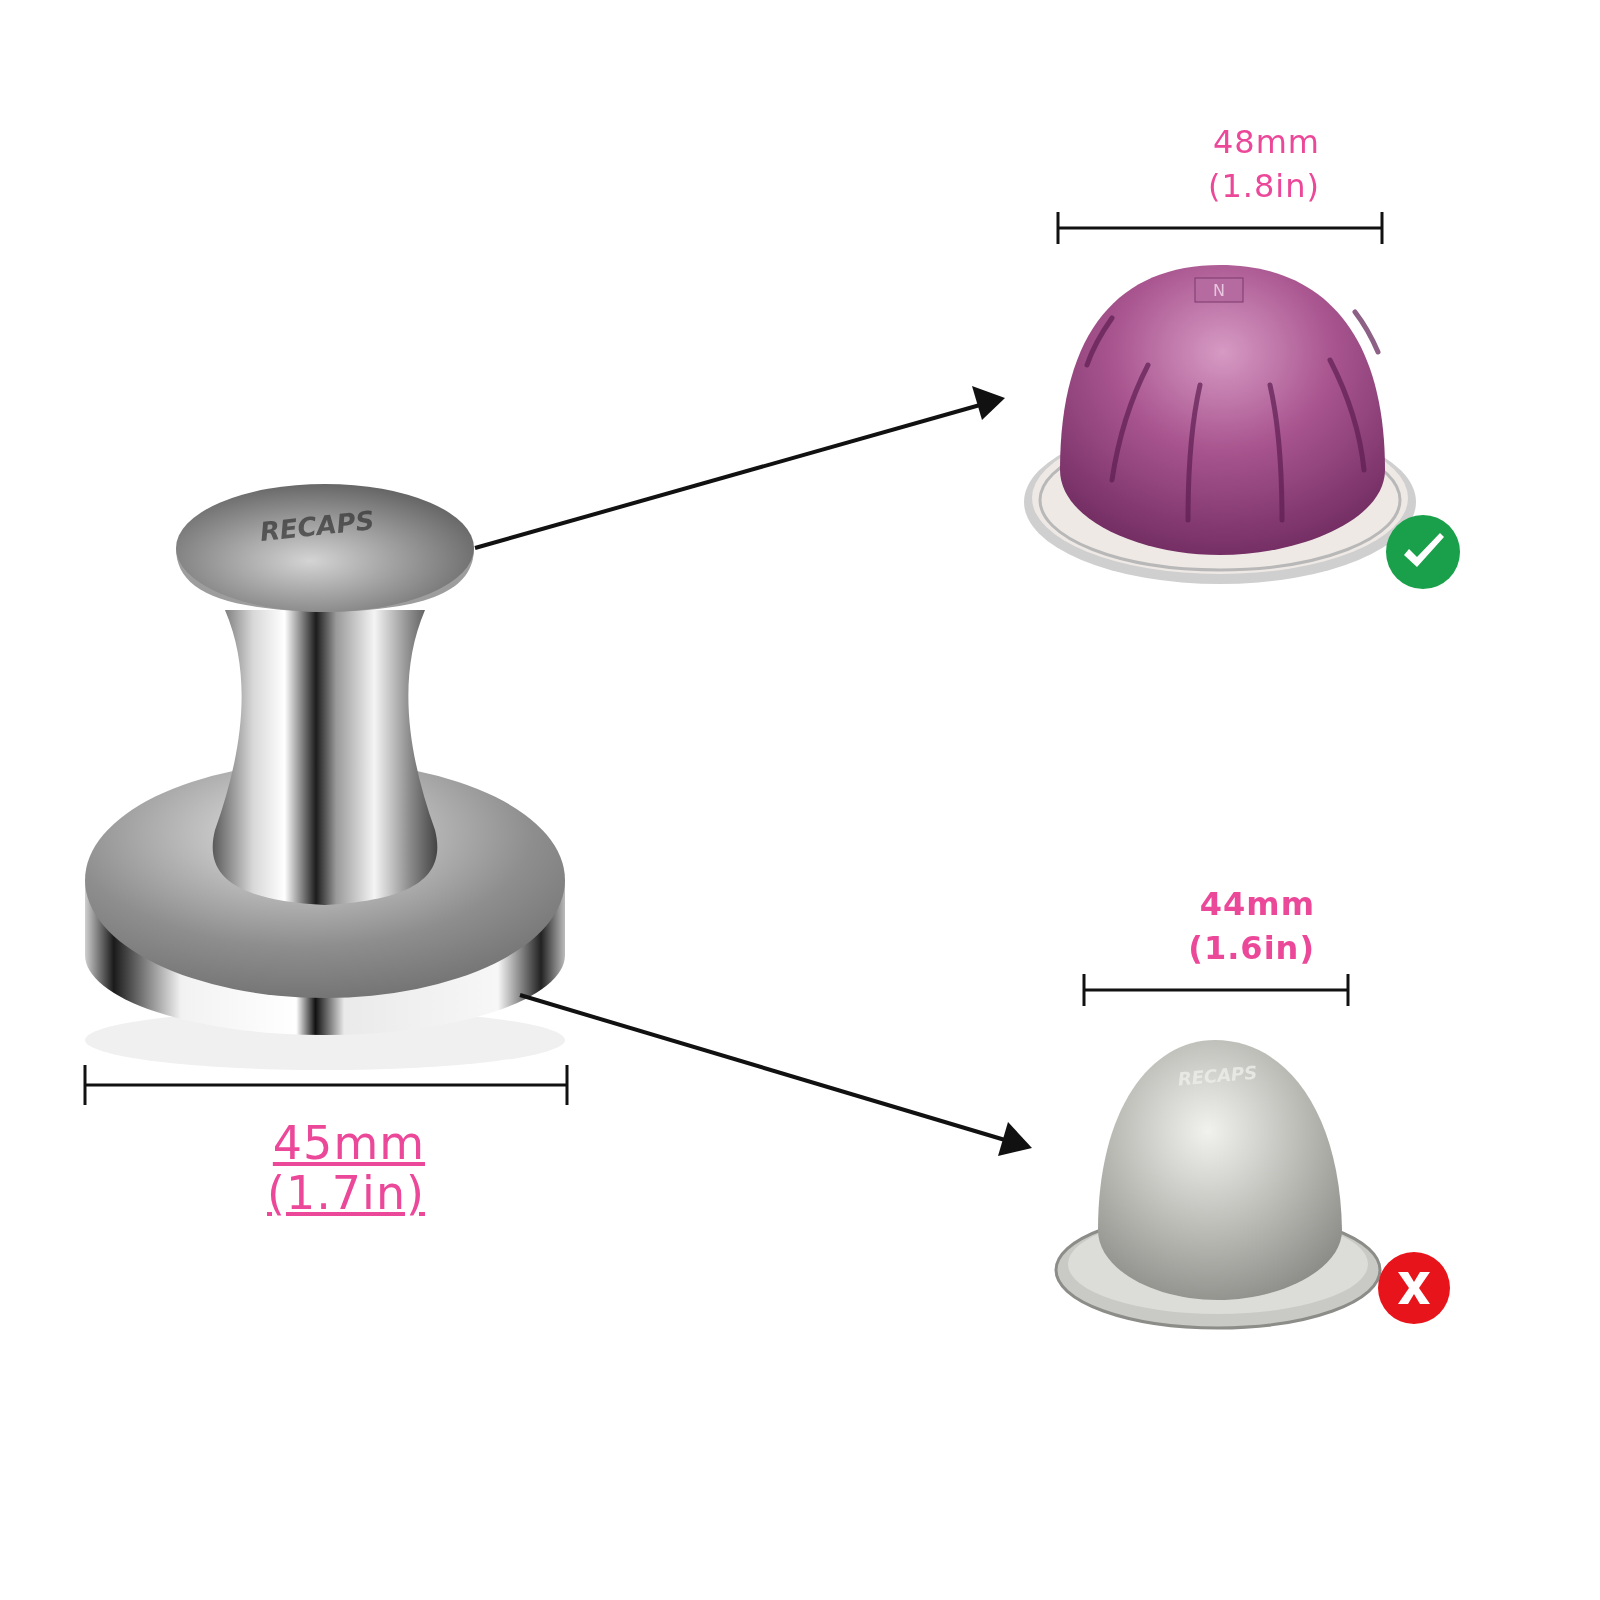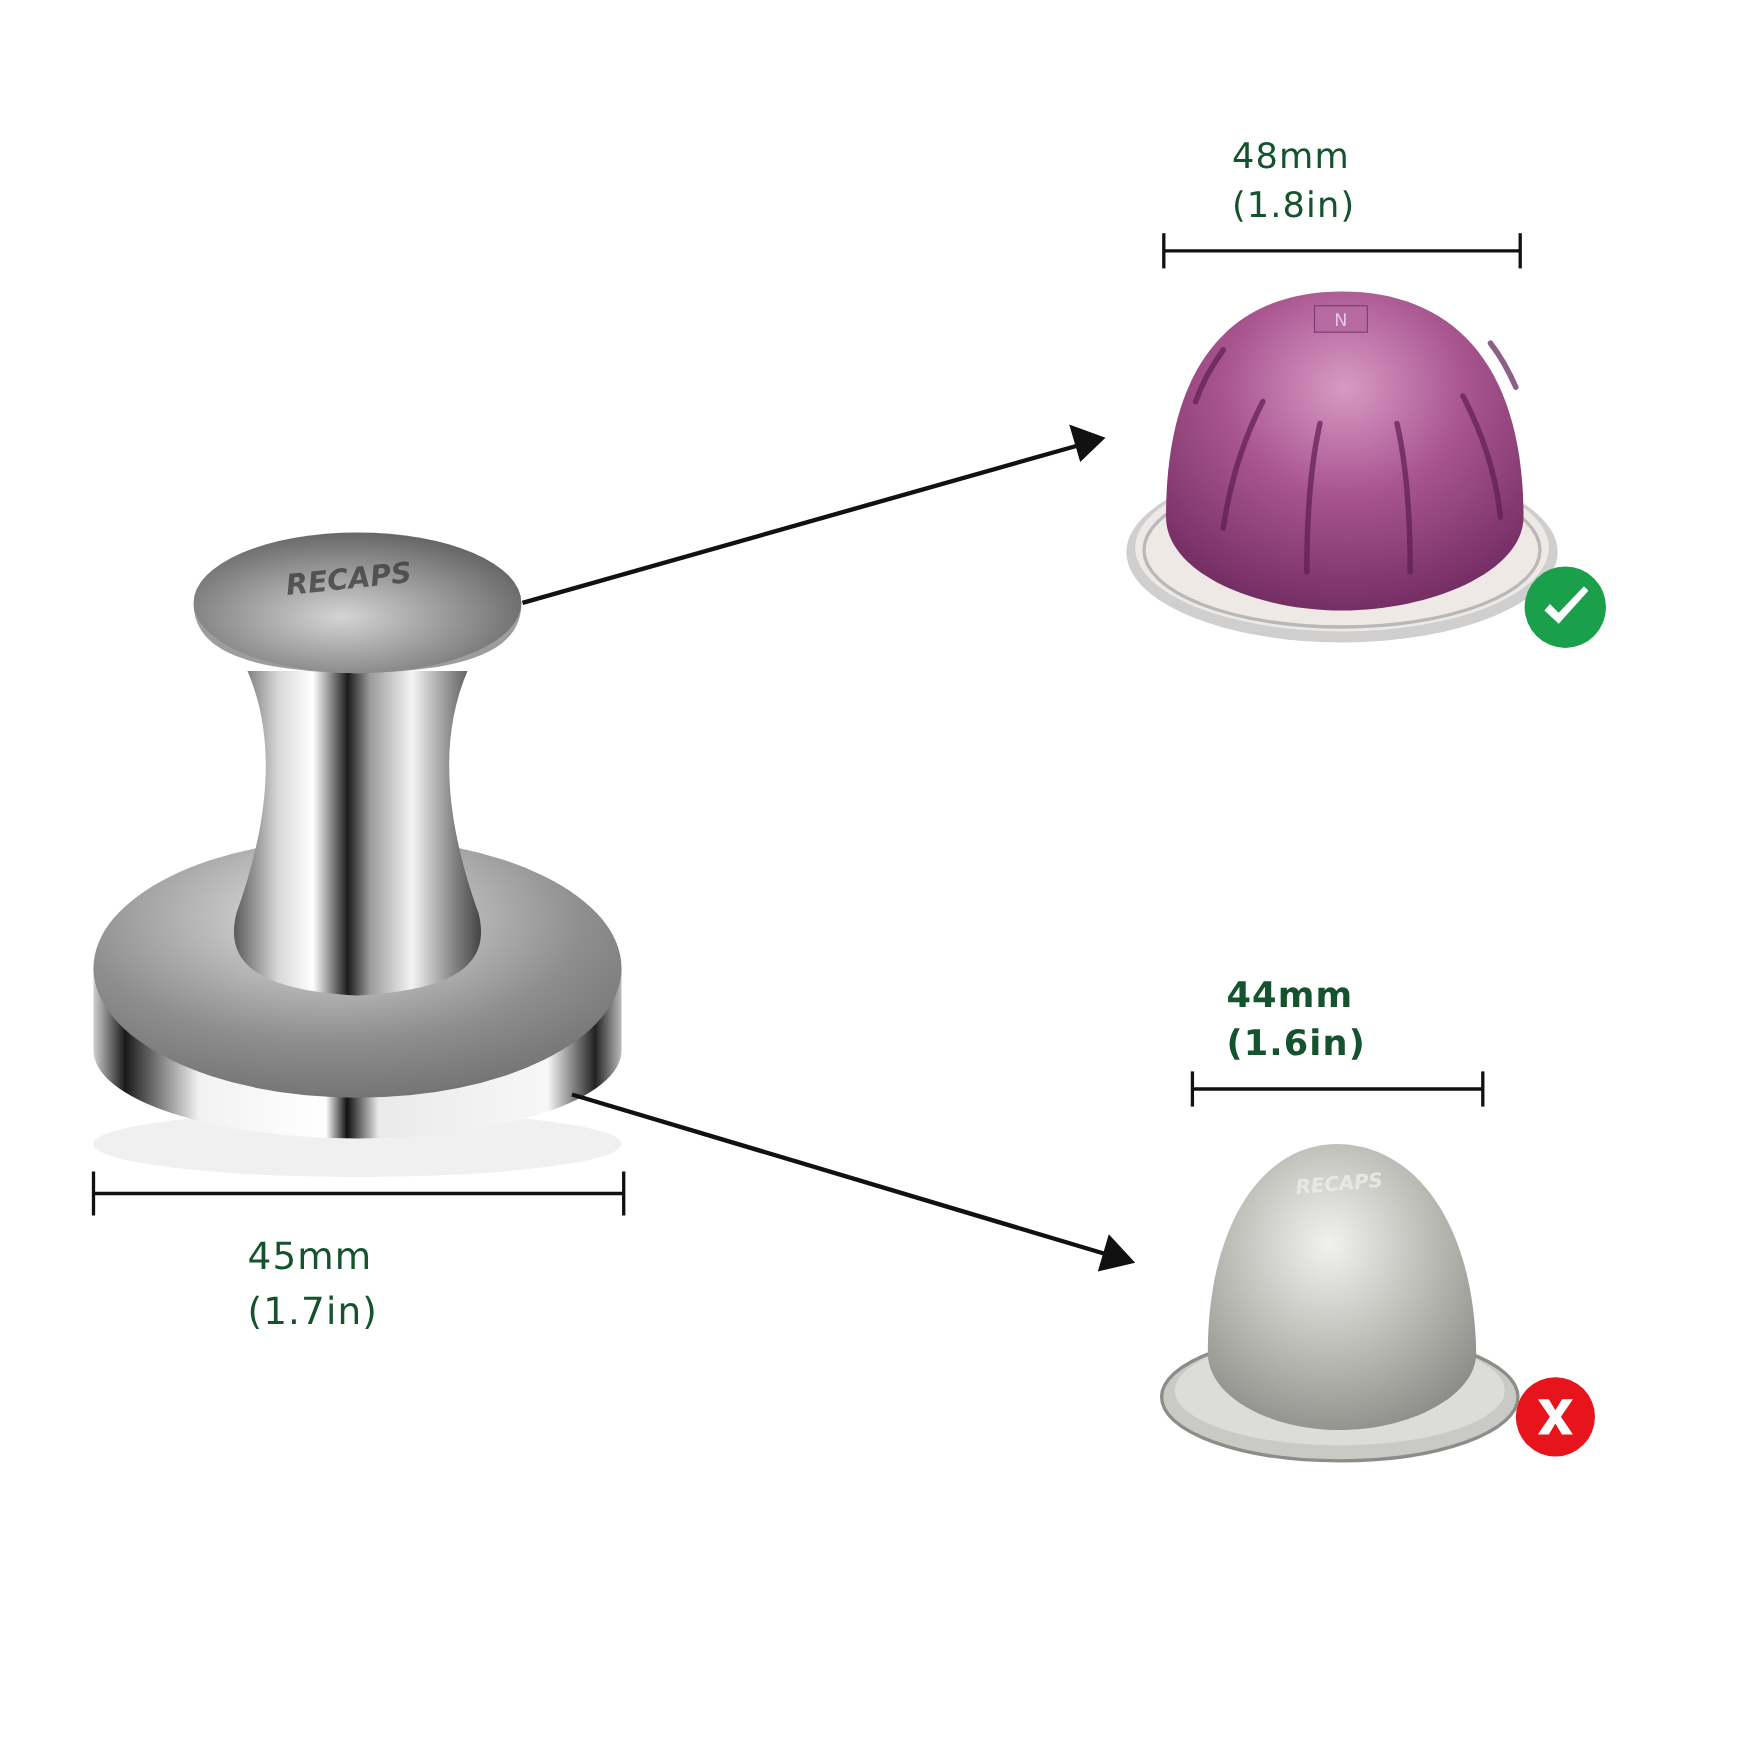--- a/index.html
+++ b/index.html
@@ -1,18 +1,18 @@
 <!DOCTYPE html>
 <html><head>
 <meta charset="utf-8">
 <style>
   html, body { margin: 0; padding: 0; background: #ffffff; }
   body { width: 1600px; height: 1600px; position: relative; overflow: hidden;
          font-family: "DejaVu Sans", "Liberation Sans", sans-serif; color: #111; }
-  .label { position: absolute; text-align: left; font-size: 32px; line-height: 44px; color: #14532d; letter-spacing: 1px; }
+  .label { position: absolute; text-align: right; font-size: 32px; line-height: 44px; color: #ec4899; letter-spacing: 1px; }
   .label span { display: block; }
   svg.scene { position: absolute; left: 0; top: 0; }
   .badge { position: absolute; border-radius: 50%; display: flex; align-items: center; justify-content: center; }
 </style>
 </head>
 <body>
 
 <svg class="scene" width="1600" height="1600" viewBox="0 0 1600 1600">
   <defs>
     <linearGradient id="steelH" x1="0" x2="1" y1="0" y2="0">
@@ -126,21 +126,21 @@
 <div class="label" style="left:1120px; top:120px; width:200px;">
   <span>48mm</span>
   <span>(1.8in)</span>
 </div>
 
 <div class="label" style="left:1115px; top:882px; width:200px;font-weight:bold;">
   <span>44mm</span>
   <span>(1.6in)</span>
 </div>
 
-<div class="label" style="left:225px; top:1118px; width:200px; font-size:34px; line-height:50px;">
+<div class="label" style="left:225px; top:1118px; width:200px; font-size:46px; line-height:50px;text-decoration:underline;">
   <span>45mm</span>
   <span>(1.7in)</span>
 </div>
 
 <div class="badge" style="left:1386px; top:515px; width:74px; height:74px; background:#1aa04a;">
   <svg width="50" height="50" viewBox="0 0 50 50">
     <path d="M6 28 L19 40 L46 10 L42 6 L19 30 L11 22 Z" fill="#ffffff"></path>
   </svg>
 </div>
 

